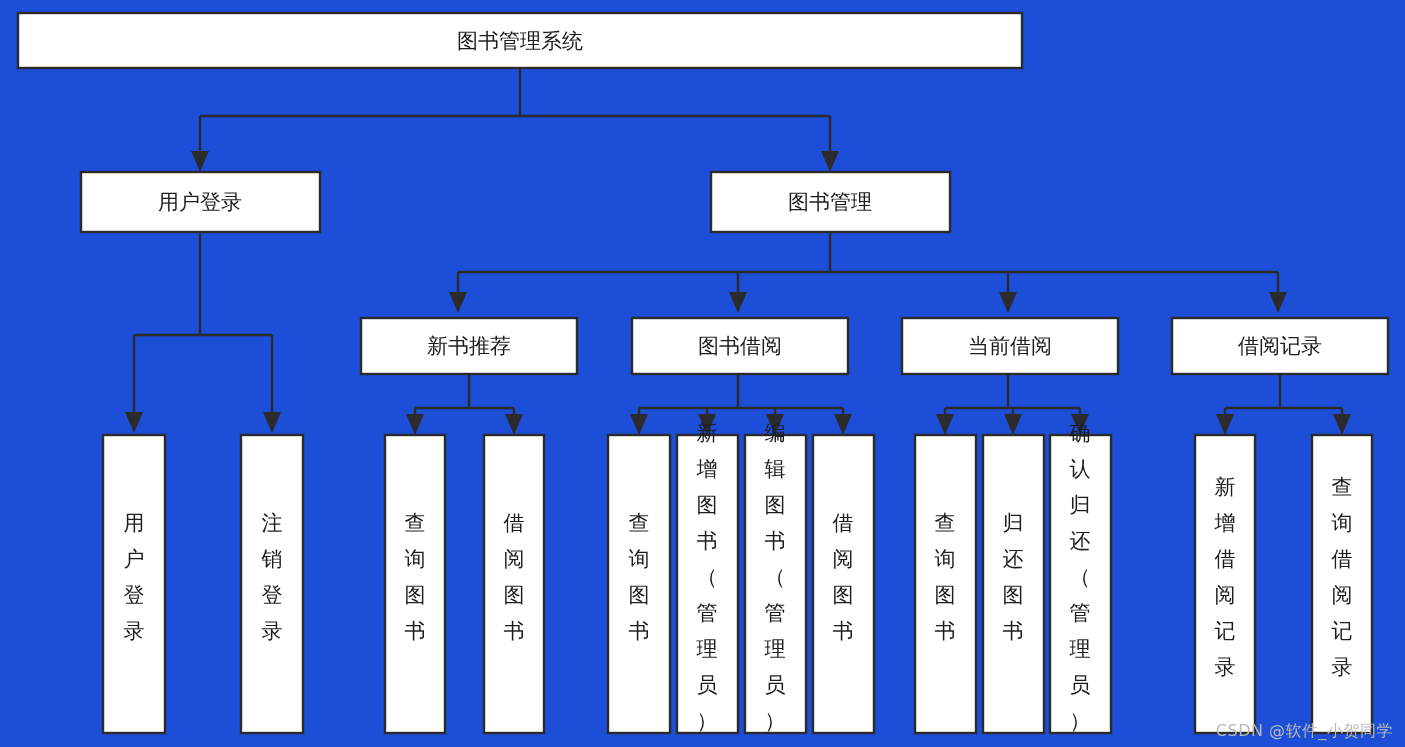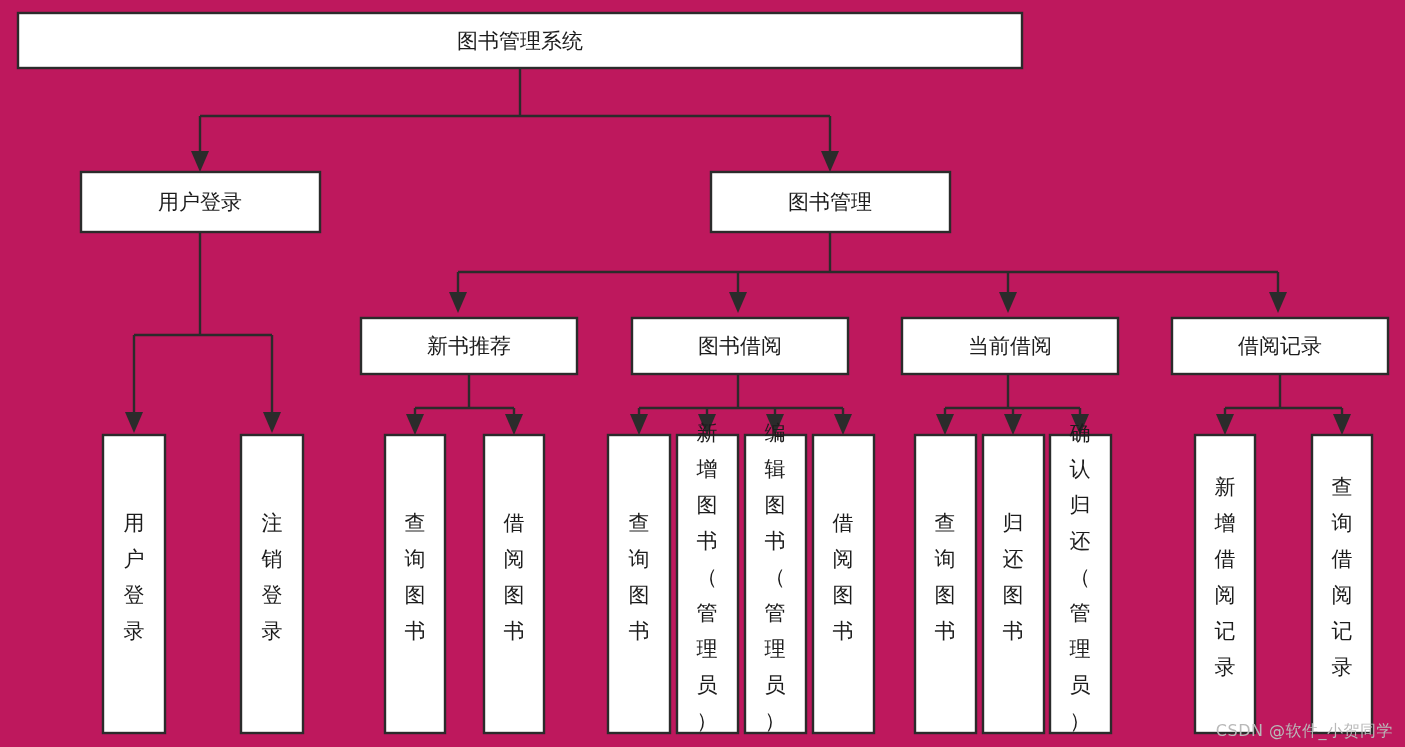--- a/index.html
+++ b/index.html
@@ -10,21 +10,21 @@
   body {
     width: 1405px;
     height: 747px;
     overflow: hidden;
     font-family: "DejaVu Sans", "Liberation Sans", sans-serif;
   }
   #diagram-root {
     position: relative;
     width: 1405px;
     height: 747px;
-    background: #be185d;
+    background: #1d4ed8;
   }
   svg#tree-svg {
     position: absolute;
     left: 0;
     top: 0;
     width: 1405px;
     height: 747px;
     display: block;
   }
   .node-box {

